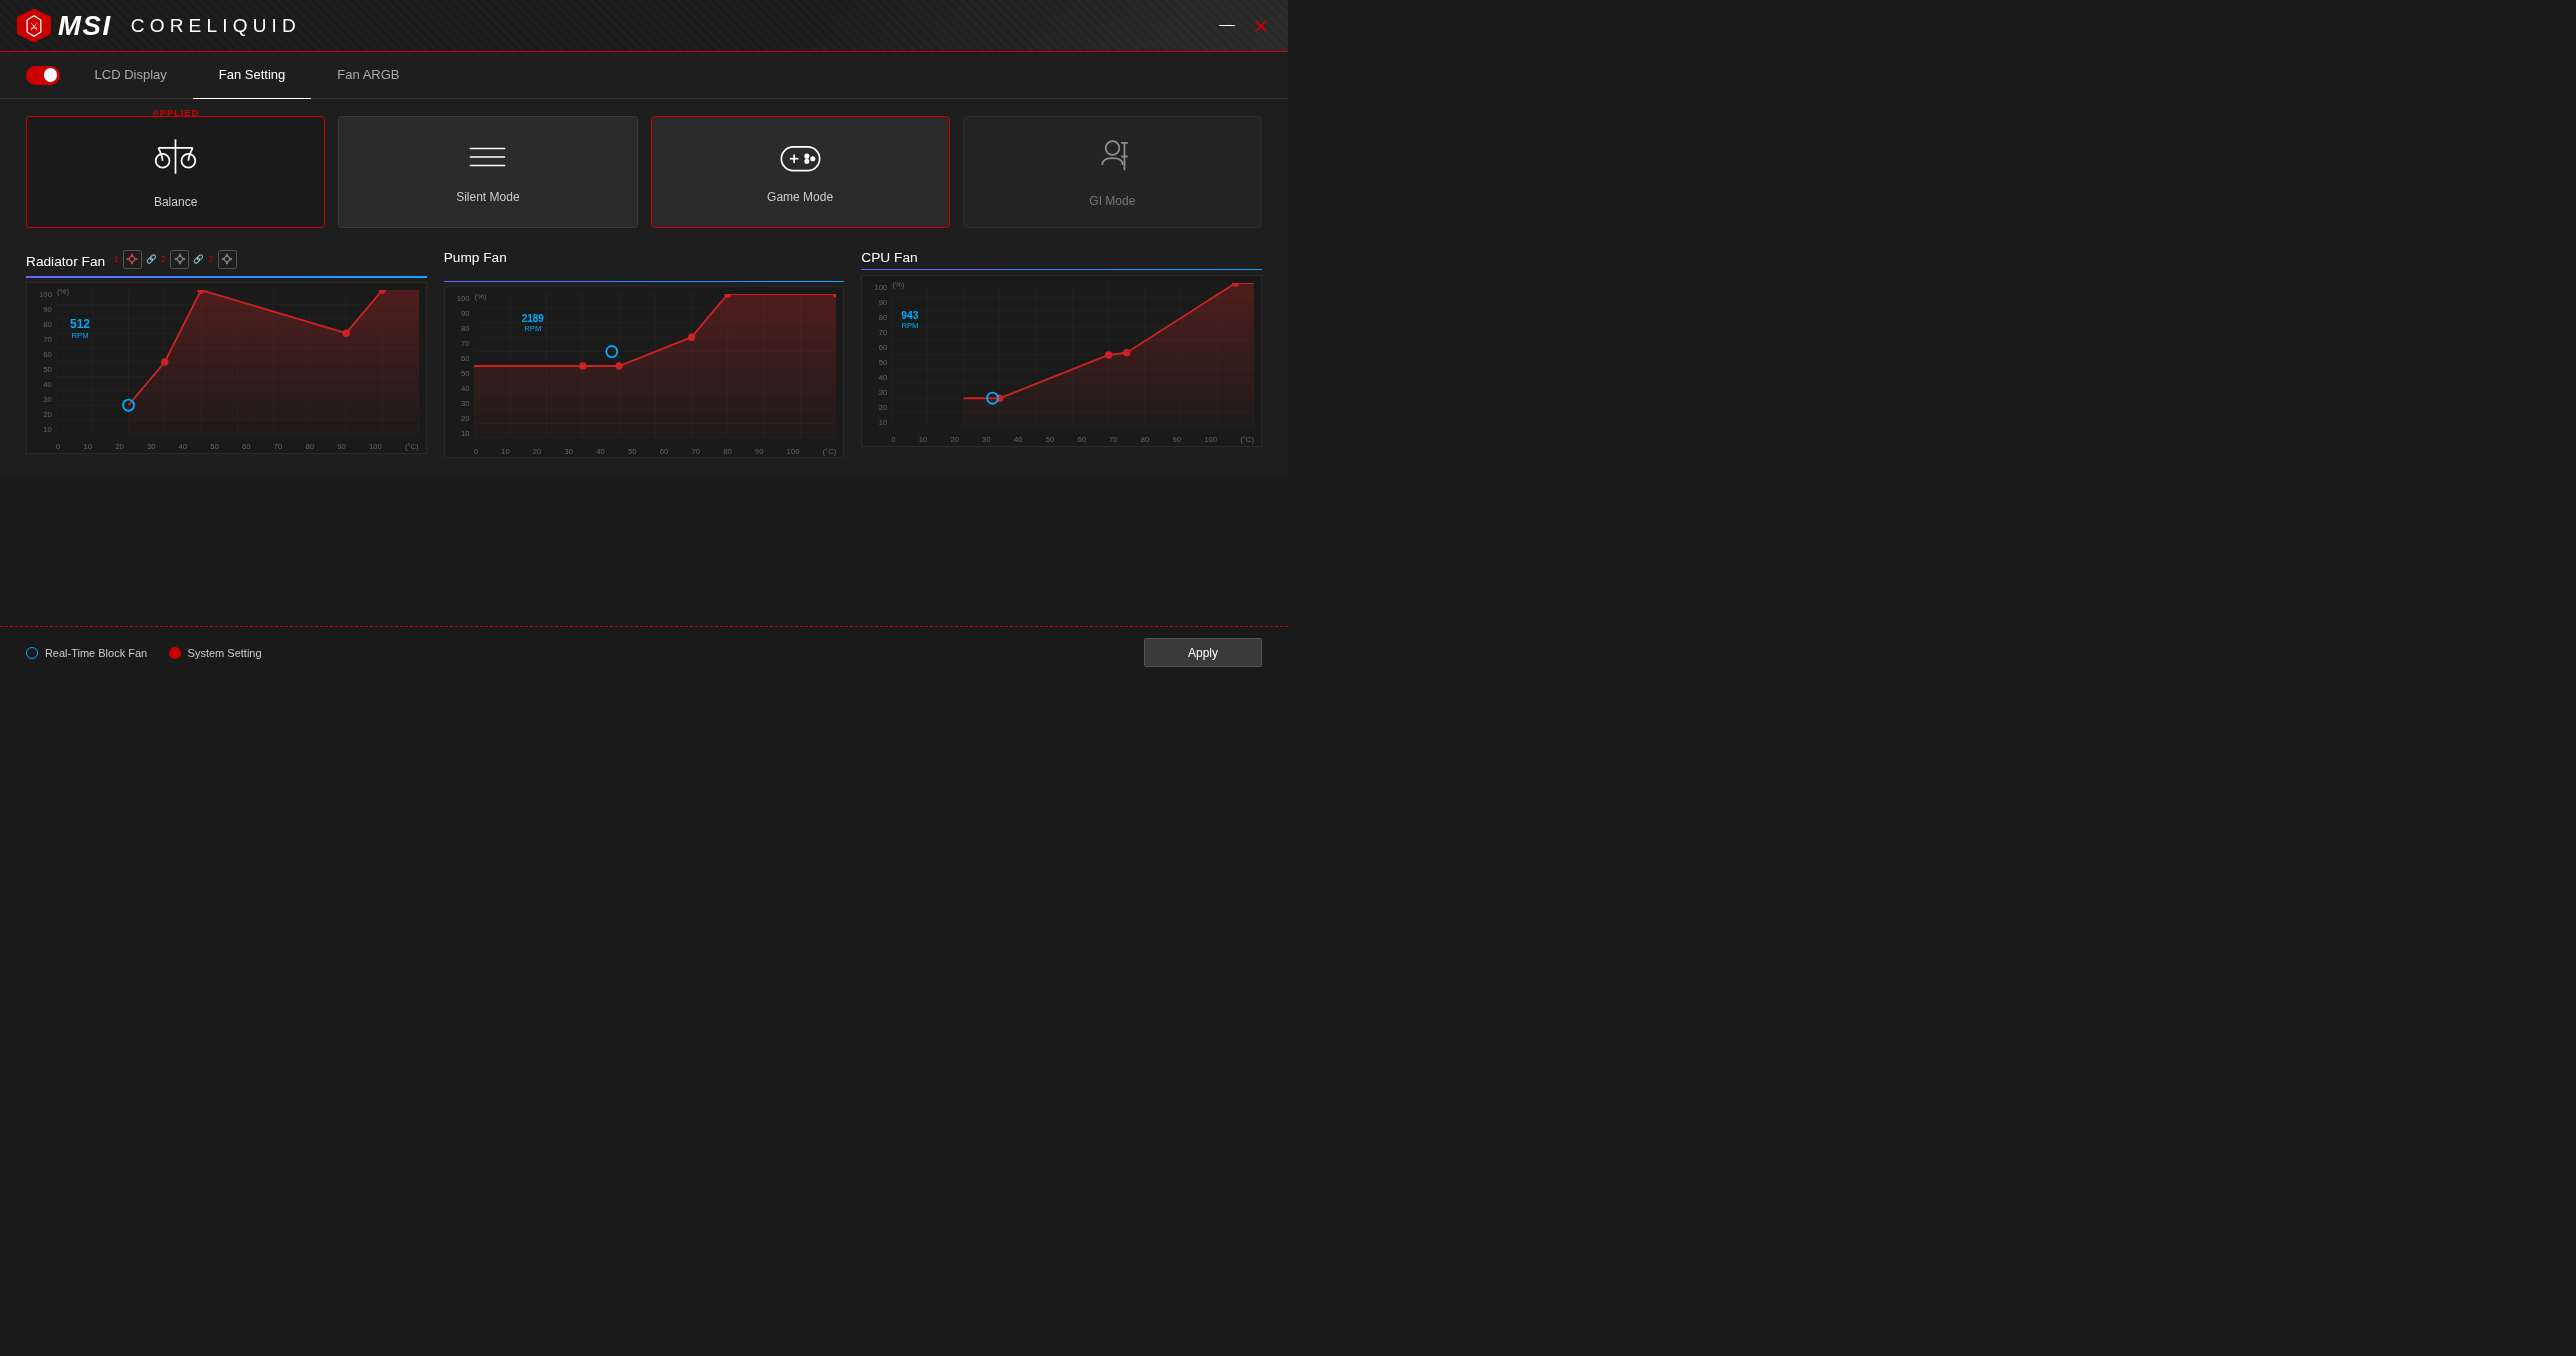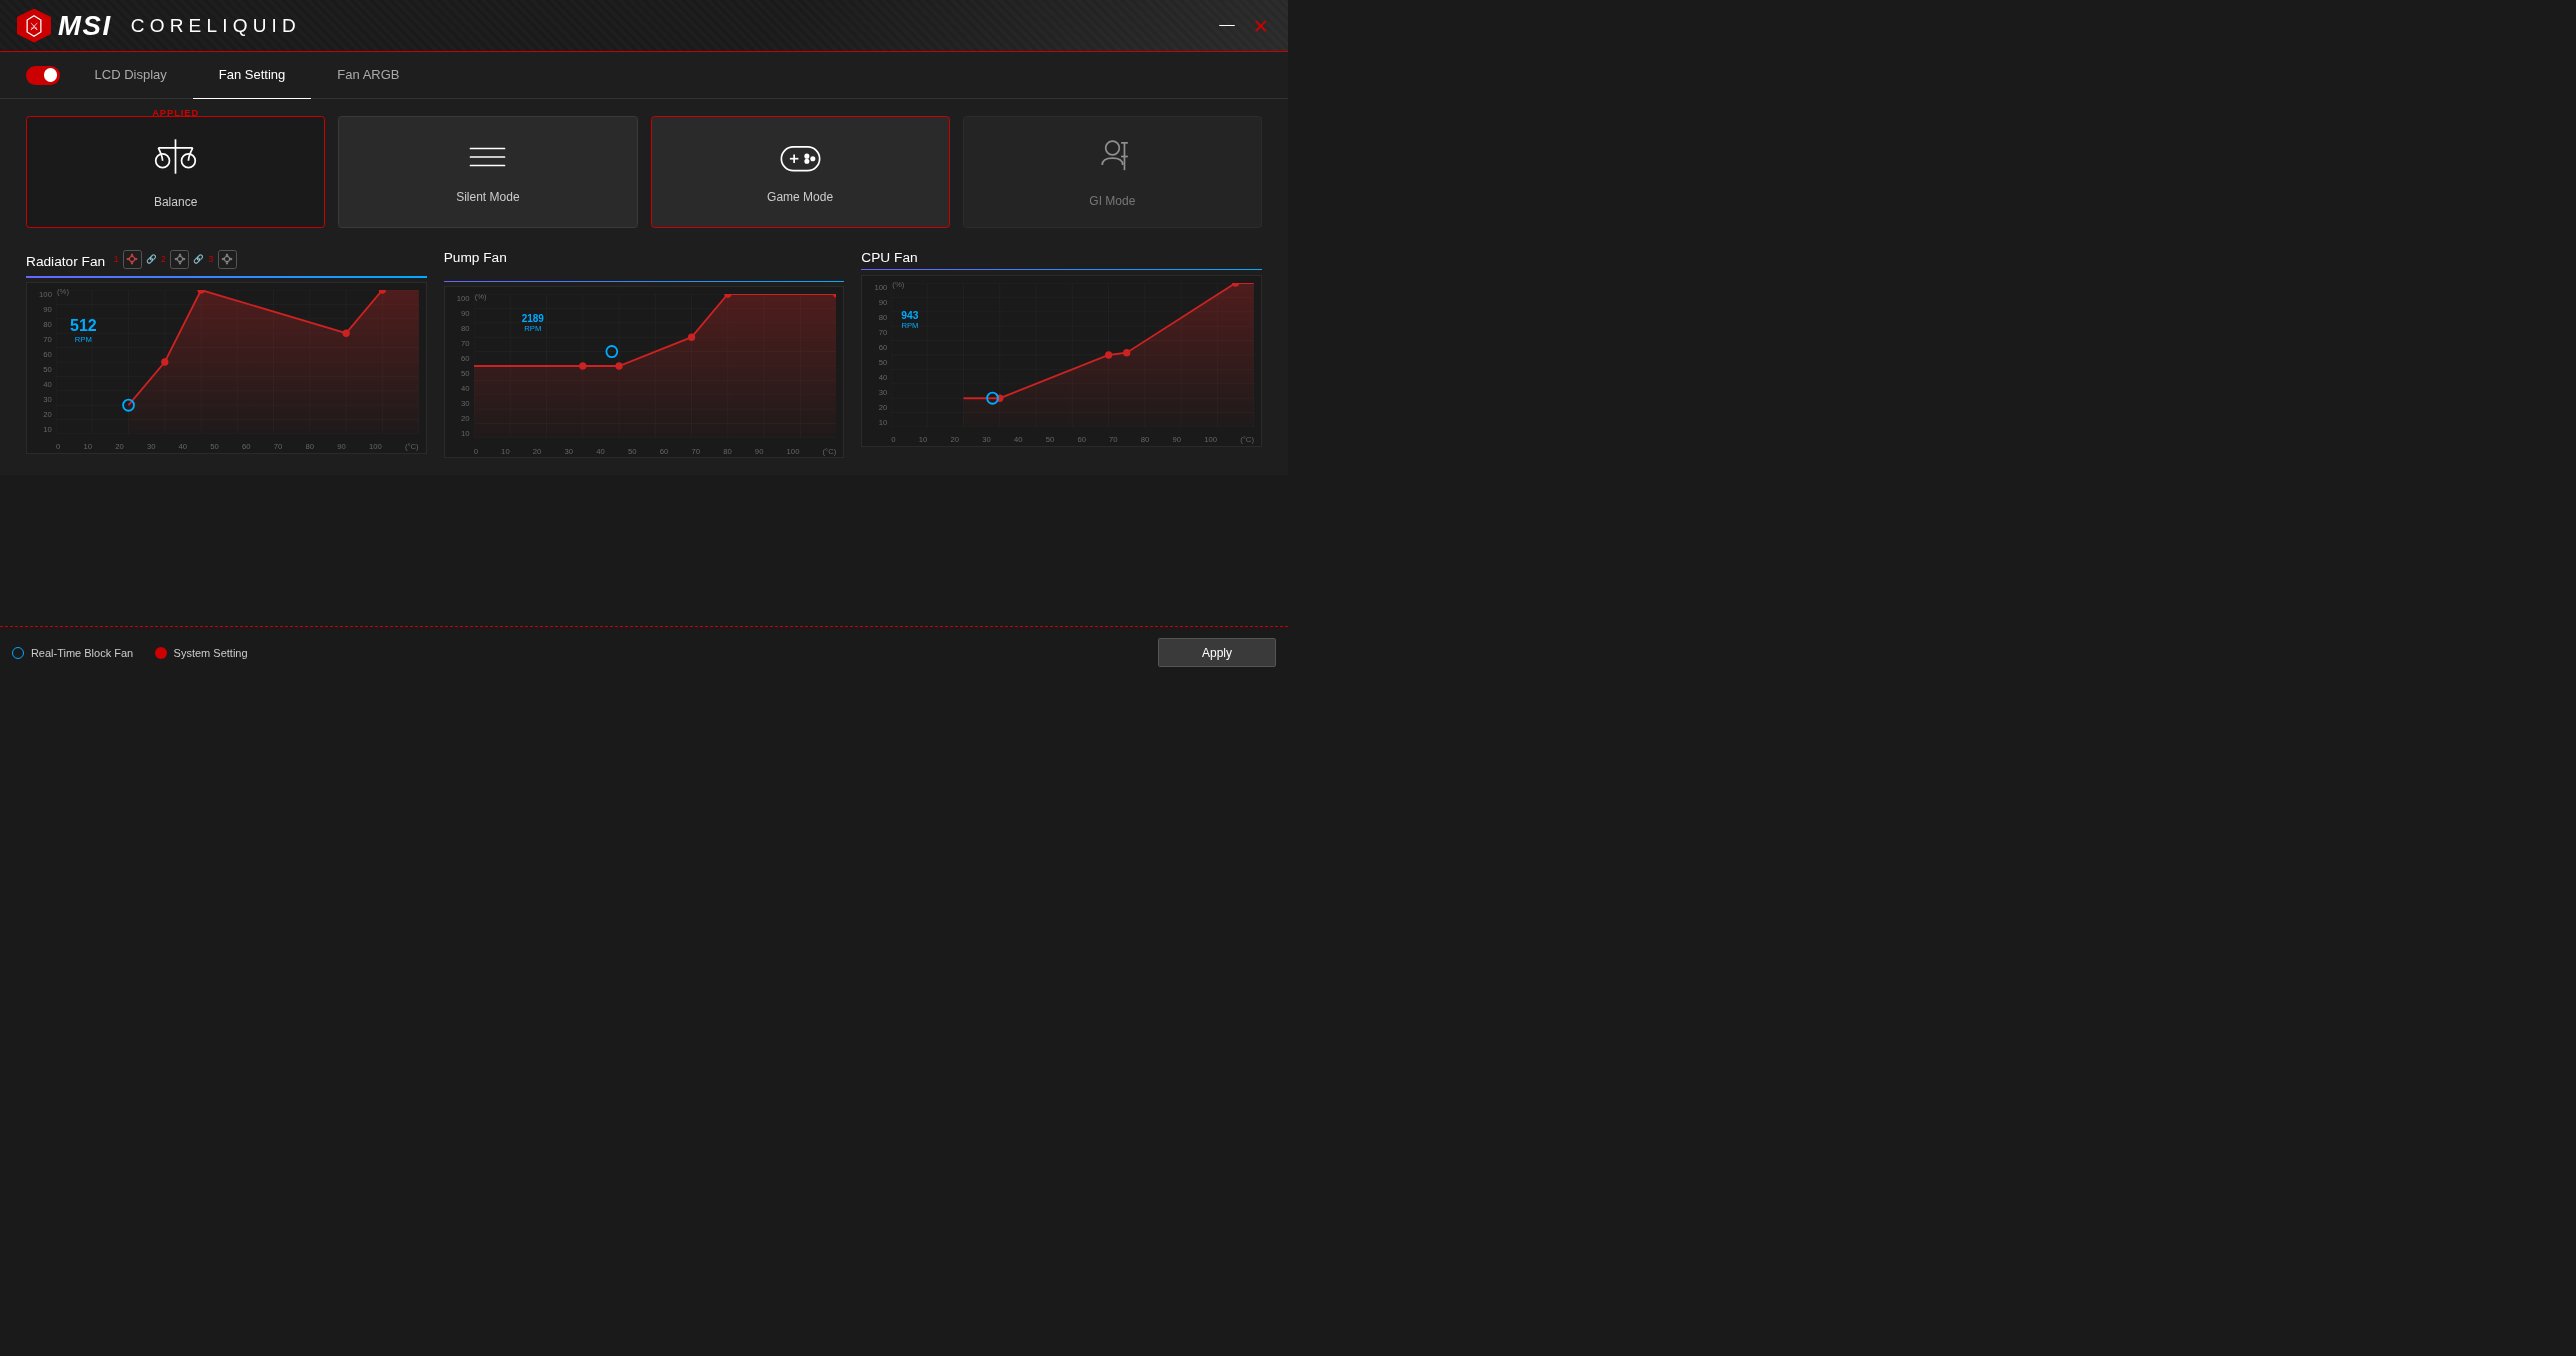--- a/index.html
+++ b/index.html
@@ -267,21 +267,21 @@
     .bottom-bar {
       position: absolute;
       bottom: 0;
       left: 0;
       right: 0;
       height: 52px;
       background: #1a1a1a;
       border-top: 0.9px dashed #cc0000;
       display: flex;
       align-items: center;
-      padding: 0 12px;
+      padding: 0 26px;
       justify-content: space-between;
     }
     .legend {
       display: flex;
       gap: 21.5px;
       align-items: center;
     }
     .legend-item {
       display: flex;
       align-items: center;
@@ -512,21 +512,21 @@
 
           <circle cx="120" cy="77.5" r="4" fill="#cc2222"></circle>
           <circle cx="160" cy="0" r="4" fill="#cc2222"></circle>
           <circle cx="320" cy="46.5" r="4" fill="#cc2222"></circle>
           <circle cx="360" cy="0" r="4" fill="#cc2222"></circle>
 
           <circle cx="80" cy="124" r="6" fill="transparent" stroke="#00aaff" stroke-width="2"></circle>
         </svg>
 
         <div style="position:absolute;left:43px;top:34px;display:flex;flex-direction:column;align-items:center;">
-          <span style="font-size:16px;font-weight:bold;color:#00aaff;">512</span>
+          <span style="font-size:12px;font-weight:bold;color:#00aaff;">512</span>
           <span style="font-size:7.7px;color:#00aaff;">RPM</span>
         </div>
 
         <div style="position:absolute;bottom:1.7px;left:29px;right:6.9px;display:flex;justify-content:space-between;">
           <span style="font-size:7.7px;color:#666;">0</span>
           <span style="font-size:7.7px;color:#666;">10</span>
           <span style="font-size:7.7px;color:#666;">20</span>
           <span style="font-size:7.7px;color:#666;">30</span>
           <span style="font-size:7.7px;color:#666;">40</span>
           <span style="font-size:7.7px;color:#666;">50</span>

